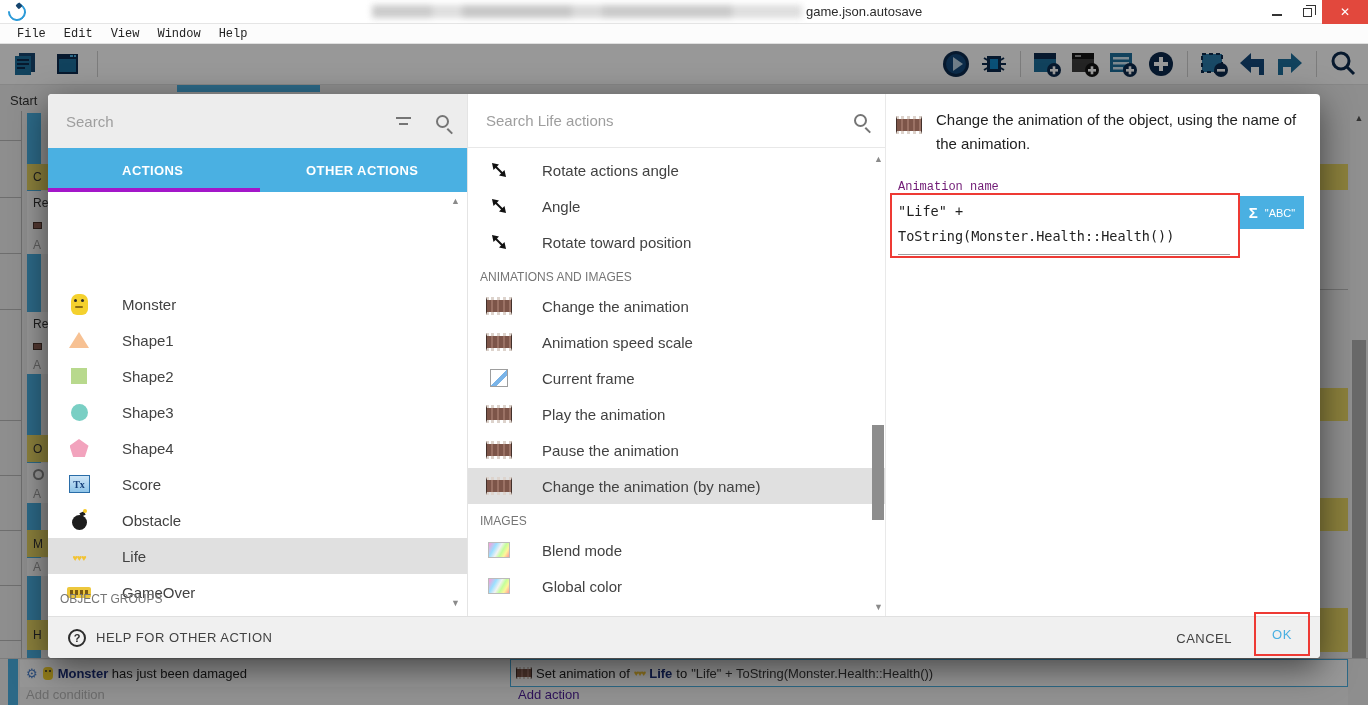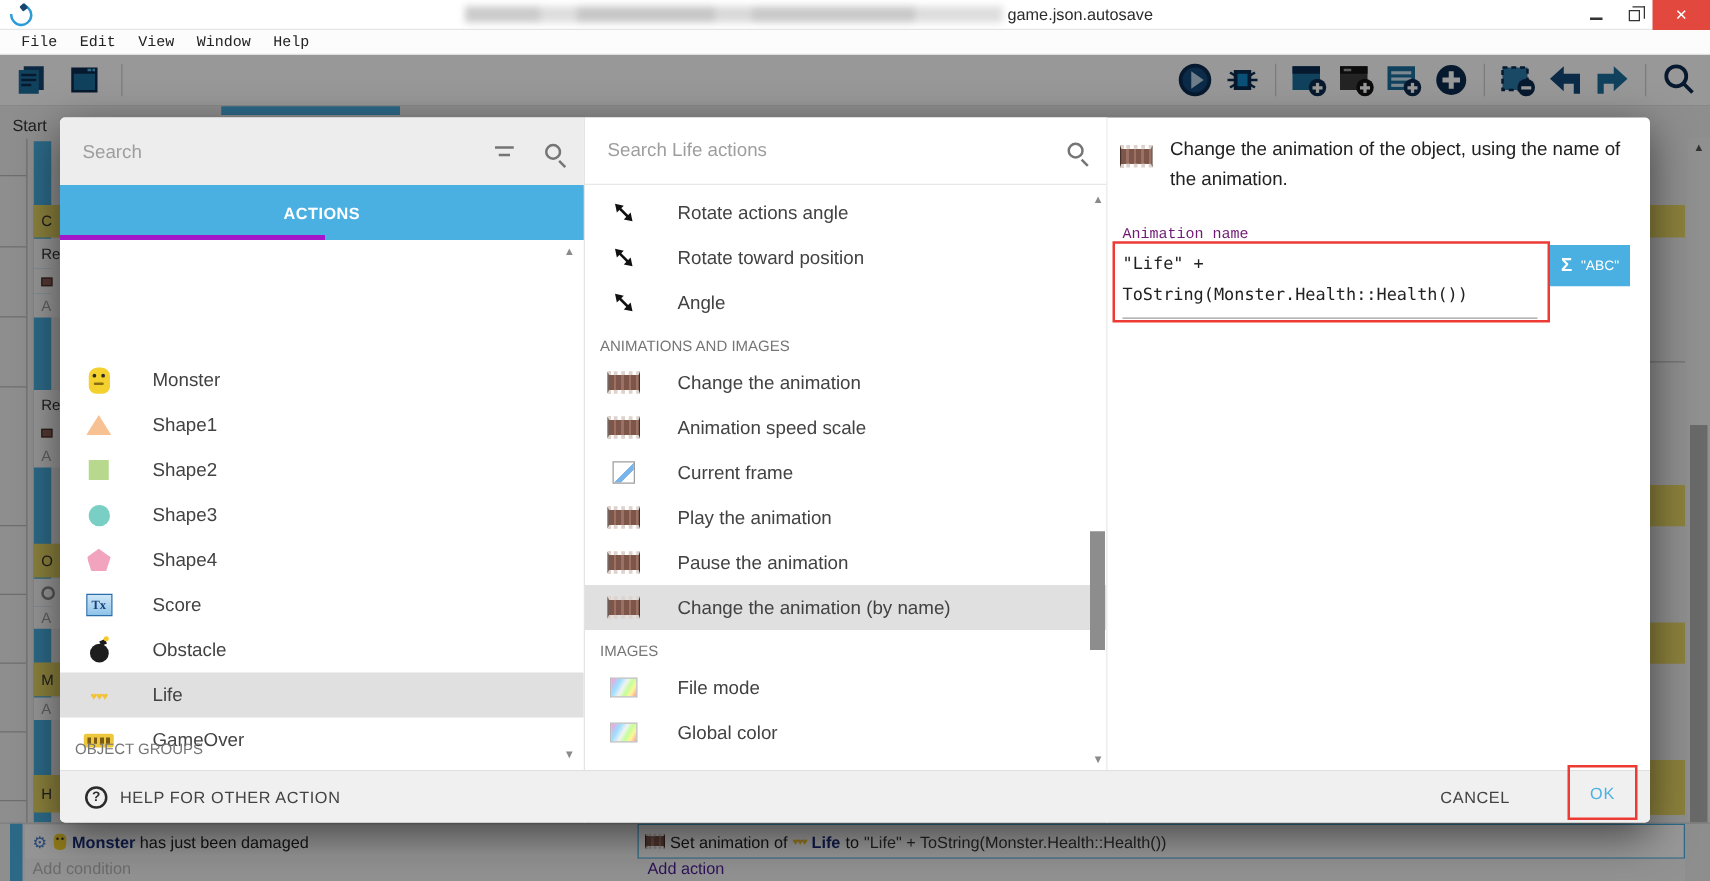--- a/index.html
+++ b/index.html
@@ -129,21 +129,21 @@
   .field-line { font-family:"DejaVu Sans Mono",monospace; font-size:13.5px; color:#212121; line-height:25px; white-space:nowrap; }
   .red-frame-field { position:absolute; left:4px; top:99px; width:350px; height:65px; border:2px solid #ee3a34; pointer-events:none; }
   .expr-btn { position:absolute; left:354px; top:102px; width:64px; height:33px; background:#4ab0e2; color:#fff; display:flex; align-items:center; justify-content:center; gap:7px; }
   .expr-sigma { font-size:15px; font-weight:bold; }
   .expr-lbl { font-size:11px; }
 
   
   .footer { position:absolute; left:0; bottom:0; width:1272px; height:42px; background:#f0f0f0; border-top:1px solid #e0e0e0; border-radius:0 0 4px 4px; display:flex; align-items:center; padding-left:20px; }
   .help-circle { width:18px; height:18px; border:2px solid #2c2c2c; border-radius:50%; display:flex; align-items:center; justify-content:center; font-size:11px; font-weight:bold; color:#2c2c2c; flex:none; }
   .help-label { margin-left:10px; font-size:13px; color:#424242; letter-spacing:.5px; }
-  .cancel-btn { position:absolute; right:104px; top:50%; transform:translateY(-50%); font-size:13px; color:#424242; letter-spacing:.5px; padding:6px 8px; }
+  .cancel-btn { position:absolute; right:80px; top:50%; transform:translateY(-50%); font-size:13px; color:#424242; letter-spacing:.5px; padding:6px 8px; }
   .ok-frame { position:absolute; right:10px; bottom:2px; width:56px; height:44px; border:2px solid #ee3a34; display:flex; align-items:center; justify-content:center; }
   .ok-btn { font-size:13px; color:#4ab0e2; letter-spacing:.5px; }
 </style>
 </head>
 <body>
 
 <div class="titlebar">
   <div class="gd-logo"></div>
   <div class="title-blur"></div>
   <div class="title-text">game.json.autosave</div>
@@ -351,20 +351,21 @@
 <div class="dialog">
 
   <div class="panel-left">
     <div class="search-row search-gray">
       <input class="search-input" placeholder="Search" style="">
       <span class="filter"></span>
       <span class="mag"></span>
     </div>
     <div class="tabs">
       <div class="tab">ACTIONS</div>
+      <div class="tab">OTHER ACTIONS</div>
       <div class="tab-underline"></div>
     </div>
     <div class="list obj-list">
       <div class="row">
           <span class="icon-box">
             <span class="icon-monster"></span>
           </span>
           <span class="lbl">Monster</span>
         </div>
       <div class="row">
@@ -440,31 +441,31 @@
           <span class="lbl">Rotate actions angle</span>
         </div>
       <div class="row">
           <span class="icon-box">
             <svg width="20" height="20" viewBox="0 0 20 20">
               <line x1="5" y1="5" x2="15" y2="15" stroke="#111" stroke-width="2"></line>
               <polygon points="3,3 10,4.5 4.5,10" fill="#111"></polygon>
               <polygon points="17,17 10,15.5 15.5,10" fill="#111"></polygon>
             </svg>
           </span>
-          <span class="lbl">Rotate toward position</span>
+          <span class="lbl">Angle</span>
         </div>
       <div class="row">
           <span class="icon-box">
             <svg width="20" height="20" viewBox="0 0 20 20">
               <line x1="5" y1="5" x2="15" y2="15" stroke="#111" stroke-width="2"></line>
               <polygon points="3,3 10,4.5 4.5,10" fill="#111"></polygon>
               <polygon points="17,17 10,15.5 15.5,10" fill="#111"></polygon>
             </svg>
           </span>
-          <span class="lbl">Angle</span>
+          <span class="lbl">Rotate toward position</span>
         </div>
       <div class="sect">ANIMATIONS AND IMAGES</div>
       <div class="row">
           <span class="icon-box">
             <span class="icon-film"></span>
           </span>
           <span class="lbl">Change the animation</span>
         </div>
       <div class="row">
           <span class="icon-box">
@@ -494,21 +495,21 @@
           <span class="icon-box">
             <span class="icon-film"></span>
           </span>
           <span class="lbl">Change the animation (by name)</span>
         </div>
       <div class="sect">IMAGES</div>
       <div class="row">
           <span class="icon-box">
             <span class="icon-blend"></span>
           </span>
-          <span class="lbl">File mode</span>
+          <span class="lbl">Blend mode</span>
         </div>
       <div class="row">
           <span class="icon-box">
             <span class="icon-blend"></span>
           </span>
           <span class="lbl">Global color</span>
         </div>
     </div>
     <div class="scroll-arrow" style="right:2px;top:60px">▲</div>
     <div class="mid-thumb"></div>

